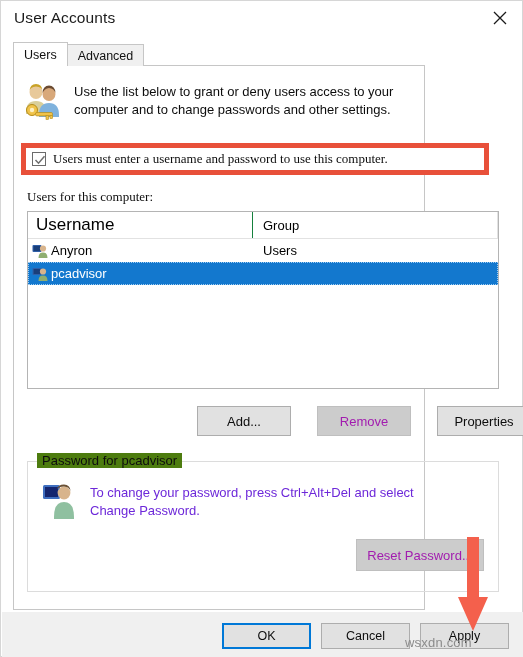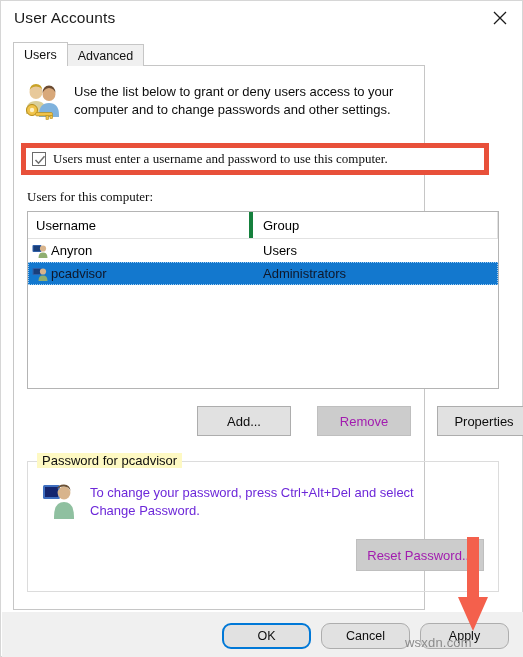--- a/index.html
+++ b/index.html
@@ -176,44 +176,44 @@
   .list-header {
     display: flex;
     height: 26px;
     border-bottom: 1px solid #e2e2e2;
     background: #ffffff;
   }
   .col-user {
     width: 225px;
     flex: 0 0 225px;
     padding-left: 8px;
-    font-size: 13px;
-    display: flex;
-    align-items: center;
-    border-right: 4px solid #15803d;
+    font-size: 17px;
+    display: flex;
+    align-items: center;
+    border-right: 1px solid #15803d;
     box-sizing: border-box;
   }
   .col-group {
     flex: 1 1 auto;
     padding-left: 10px;
     font-size: 13px;
     display: flex;
     align-items: center;
     border-right: 1px solid #e2e2e2;
     box-sizing: border-box;
   }
   .list-row {
     display: flex;
     height: 23px;
     align-items: center;
     box-sizing: border-box;
   }
   .list-row.selected {
     background: #1378ce;
-    color: #0f172a;
+    color: #ffffff;
     outline: 1px dotted #9fcdf2;
     outline-offset: -1px;
   }
   .cell-user {
     width: 225px;
     flex: 0 0 225px;
     padding-left: 4px;
     display: flex;
     align-items: center;
     font-size: 13px;
@@ -269,21 +269,21 @@
     top: 395px;
     width: 472px;
     height: 131px;
     border: 1px solid #dcdcdc;
     box-sizing: border-box;
   }
   .groupbox-title {
     position: absolute;
     left: 23px;
     top: 387px;
-    background: #fef9c3;
+    background: #4d7c0f;
     padding: 0 5px;
     font-size: 13px;
     color: #0d0d0d;
   }
   .gb-body {
     position: absolute;
     left: 28px;
     top: 417px;
     display: flex;
     width: 440px;
@@ -321,21 +321,20 @@
     position: absolute;
     right: 14px;
     top: 11px;
     display: flex;
     gap: 10px;
   }
   .footer-buttons .btn {
     width: 89px;
     height: 26px;
     font-size: 12.5px;
-    border-radius: 9px;
   }
   .btn.default {
     border: 2px solid #0078d7;
   }
 
   
   .arrow {
     position: absolute;
     left: 455px;
     top: 536px;
@@ -441,21 +440,20 @@
           <span class="user-mini-icon">
             <svg width="16" height="16" viewBox="0 0 16 16" aria-hidden="true">
               <rect x="0.5" y="2" width="9" height="7" rx="1" fill="#2f5fa8"></rect>
               <rect x="1.6" y="3" width="6.8" height="5" fill="#1a3f7a"></rect>
               <circle cx="11" cy="5.5" r="3.1" fill="#d8b48c"></circle>
               <path d="M6.5 15 Q6.5 9.6 11 9.6 Q15.5 9.6 15.5 15 Z" fill="#8fae6f"></path>
             </svg>
           </span>
           <span>pcadvisor</span>
         </div>
-        <div class="cell-group">Administrators</div>
       </div>
     </div>
 
     <div class="row-actions">
       <div class="btn">Add...</div>
       <div class="btn disabled">Remove</div>
       <div class="btn">Properties</div>
     </div>
 
     <div class="groupbox"></div>

